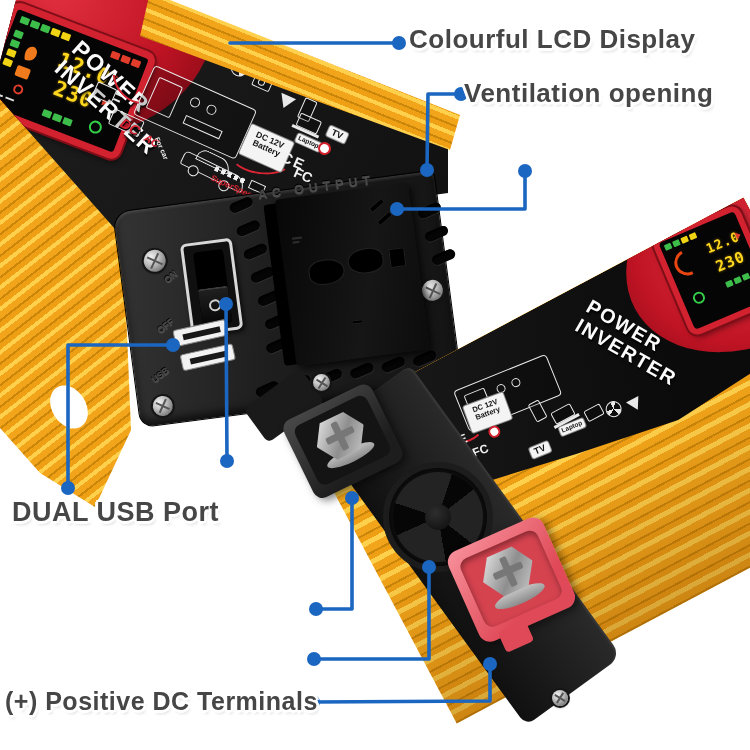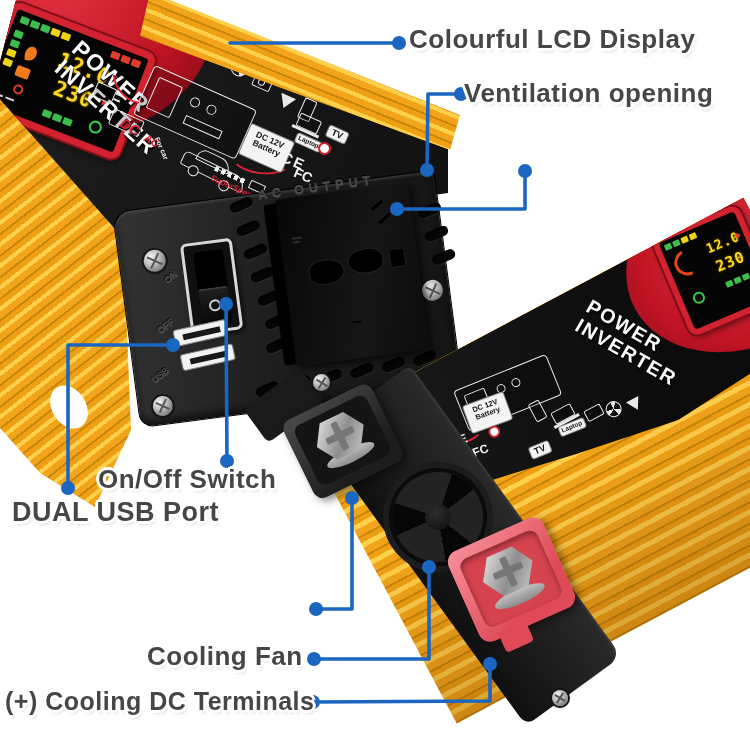--- a/index.html
+++ b/index.html
@@ -358,18 +358,16 @@
       <circle cx="352" cy="498" r="7"></circle>
       <circle cx="314" cy="659" r="7"></circle>
       <circle cx="429" cy="567" r="7"></circle>
       <circle cx="313" cy="702" r="7"></circle>
       <circle cx="490" cy="664" r="7"></circle>
     </g>
   </svg>
 
   <div class="co-label" style="left:409px;top:24px;font-size:26px;">Colourful LCD Display</div>
   <div class="co-label" style="left:464px;top:78px;font-size:26px;">Ventilation opening</div>
-  <div class="co-label" style="left:98px;top:464px;font-size:26px;">On/Off Switch</div>
   <div class="co-label" style="left:12px;top:497px;font-size:27px;">DUAL USB Port</div>
-  <div class="co-label" style="left:147px;top:641px;font-size:26px;">Cooling Fan</div>
-  <div class="co-label" style="left:5px;top:687px;font-size:25px;">(+) Cooling DC Terminals</div>
+  <div class="co-label" style="left:5px;top:687px;font-size:25px;">(+) Positive DC Terminals</div>
 
 </div>
 
 </body></html>

